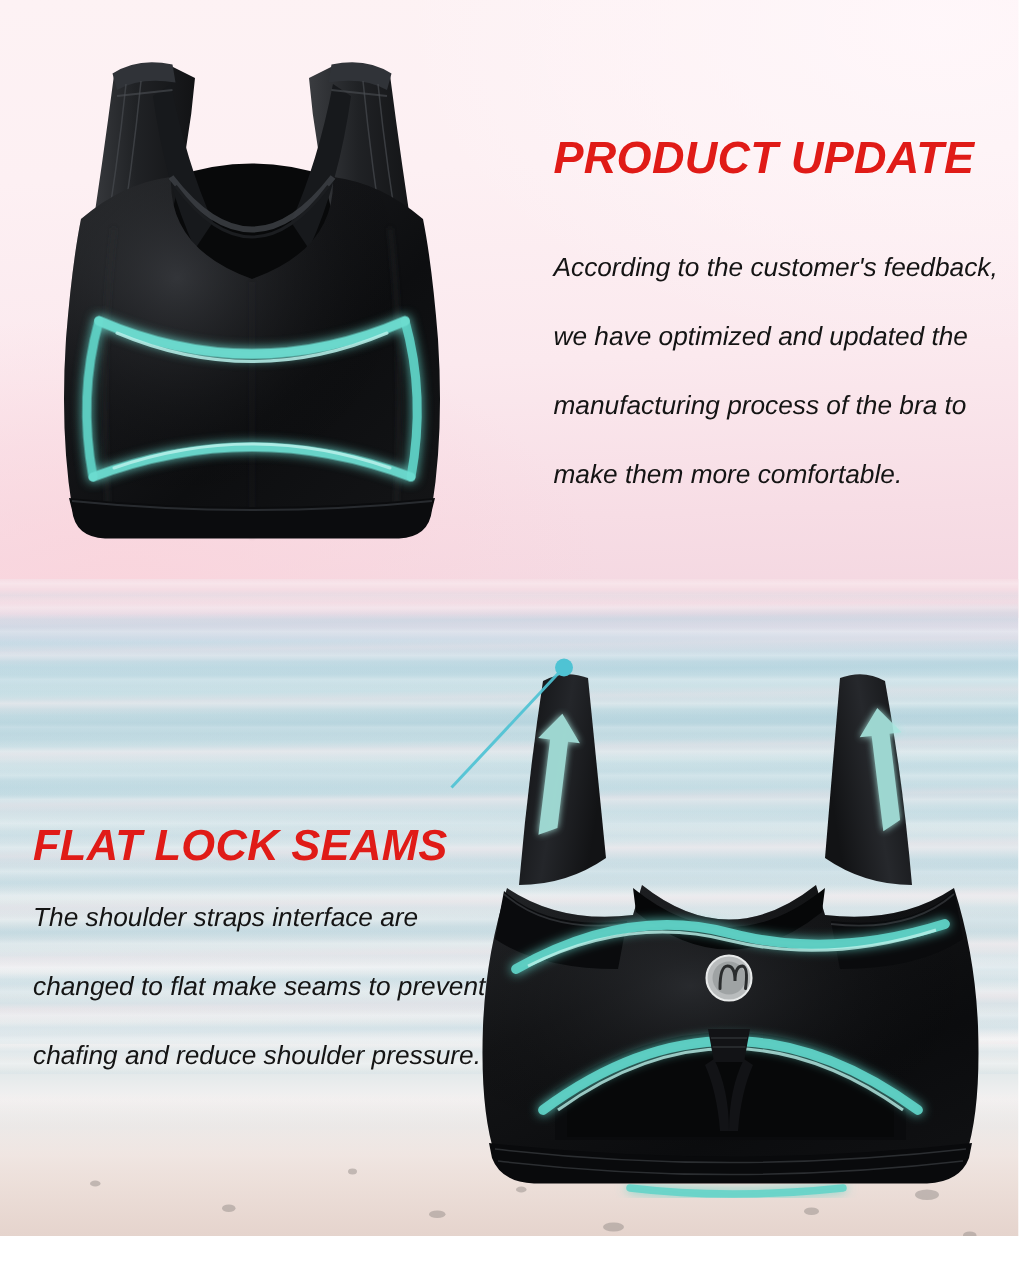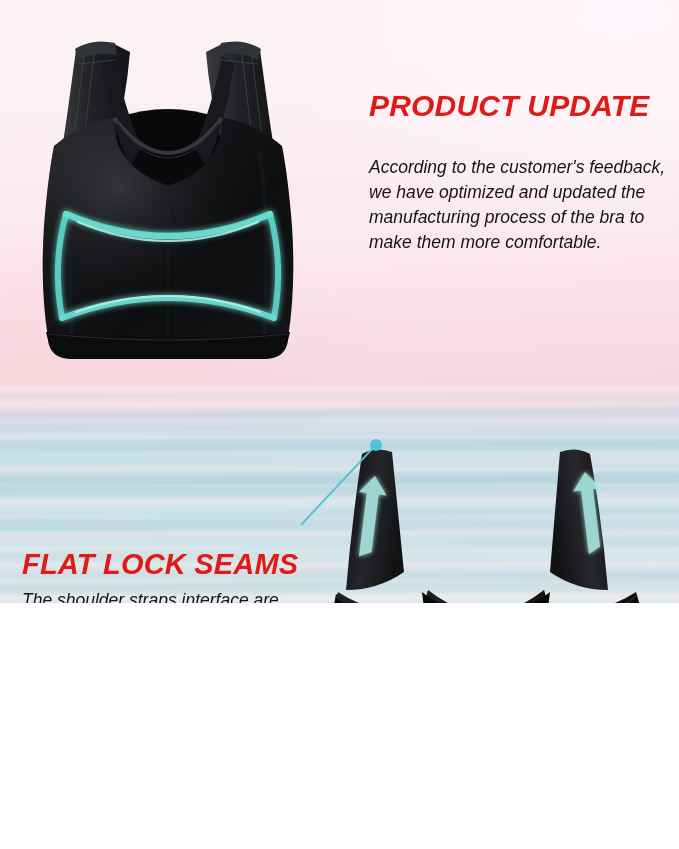--- a/index.html
+++ b/index.html
@@ -1,21 +1,21 @@
 <!DOCTYPE html>
 <html><head>
 <meta charset="utf-8">
 <style>
   html,body{margin:0;padding:0;}
   body{
     width:679px;height:849px;overflow:hidden;
     font-family:"Liberation Sans","DejaVu Sans",sans-serif;
     background:#fff;
   }
-  .poster{position:relative;width:679px;height:603px;overflow:hidden;}
+  .poster{position:relative;width:679px;height:824px;overflow:hidden;}
 
   
   .panel-top{
     position:absolute;left:0;top:0;width:679px;height:412px;
     background:
       radial-gradient(ellipse 520px 300px at 12% 96%, rgba(250,212,220,.85) 0%, rgba(250,216,224,0) 62%),
       radial-gradient(ellipse 600px 360px at 92% 4%, rgba(255,247,250,.95) 0%, rgba(255,245,248,0) 60%),
       linear-gradient(178deg,#fdf2f4 0%,#fdf0f3 28%,#fbe9ee 58%,#f7dde5 82%,#f3d6e0 100%);
   }
 
@@ -79,21 +79,21 @@
     white-space:nowrap;
   }
   #h-top{left:369px;top:89px;font-size:30px;}
   #h-bottom{left:22px;top:548px;font-size:29px;}
 
   .body-copy{
     position:absolute;
     color:#141414;
     font-style:italic;
     font-size:17.5px;
-    line-height:25px;
+    line-height:46px;
   }
   #p-top{left:369px;top:155px;width:300px;}
   #p-bottom{left:22px;top:588px;width:305px;}
 
   
   .bra-top{position:absolute;left:18px;top:26px;width:300px;height:346px;}
   .bra-bottom{position:absolute;left:300px;top:440px;width:372px;height:368px;}
   .bra-top svg,.bra-bottom svg{display:block;width:100%;height:100%;}
 
   
@@ -346,15 +346,15 @@
       </g>
     </svg>
   </div>
 
   <svg class="callout-line" viewBox="0 0 679 849" xmlns="http://www.w3.org/2000/svg">
     <line x1="301" y1="525" x2="373" y2="448" stroke="#4fc3d4" stroke-width="2" opacity=".92"></line>
     <circle cx="376" cy="445" r="6" fill="#4fc3d4"></circle>
   </svg>
 
   <div class="heading" id="h-bottom">FLAT LOCK SEAMS</div>
-  <div class="body-copy" id="p-bottom">The shoulder straps interface are changed to flat lock more to prevent chafing and reduce shoulder pressure.</div>
+  <div class="body-copy" id="p-bottom">The shoulder straps interface are changed to flat make seams to prevent chafing and reduce shoulder pressure.</div>
 
 </div>
 
 </body></html>

